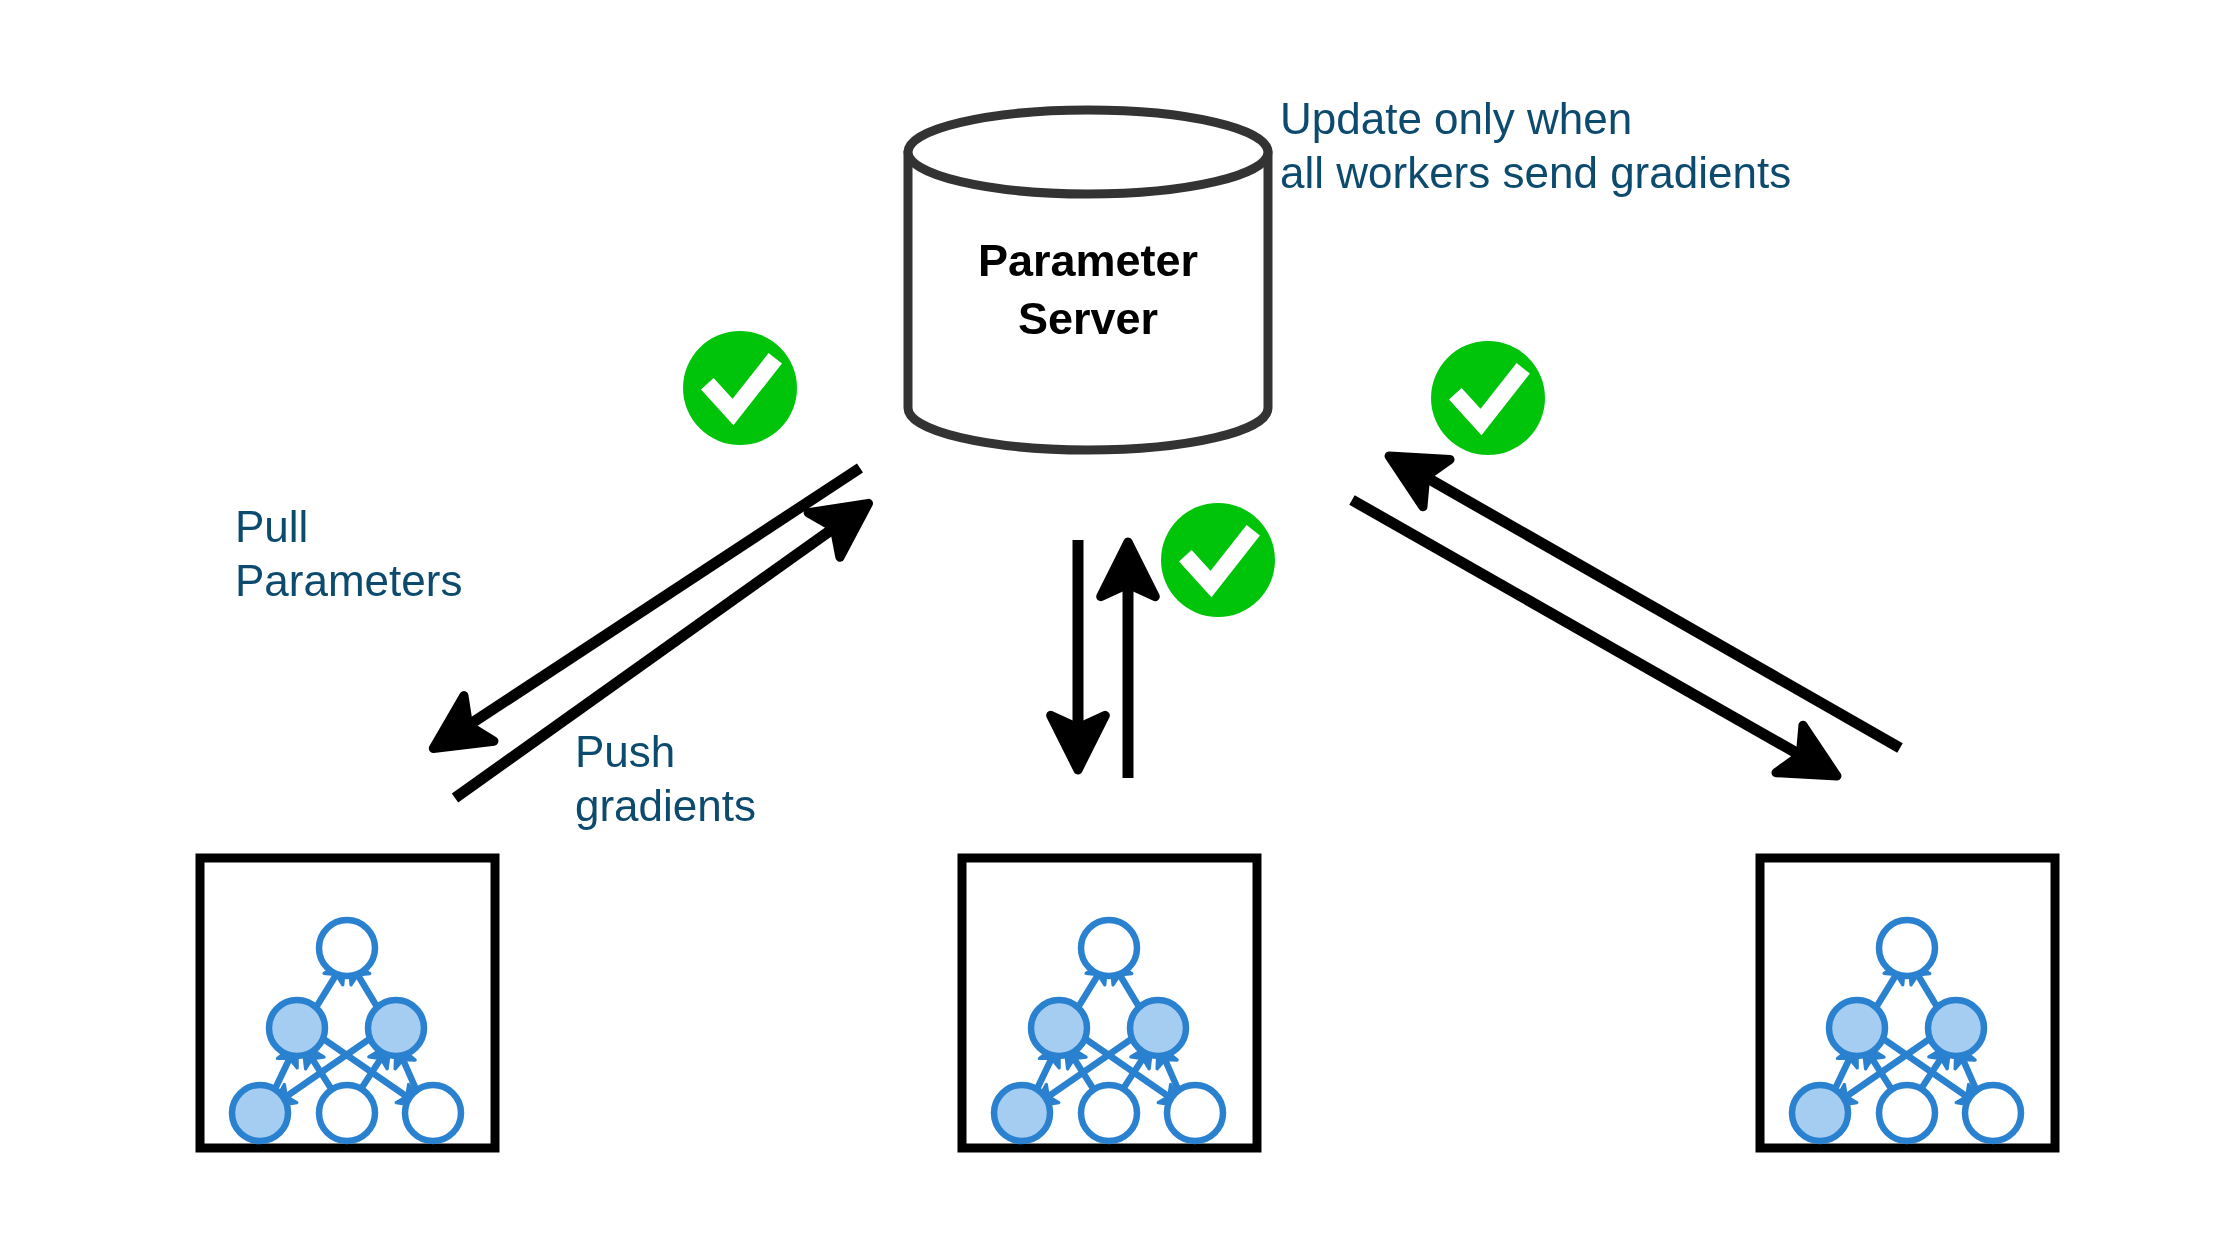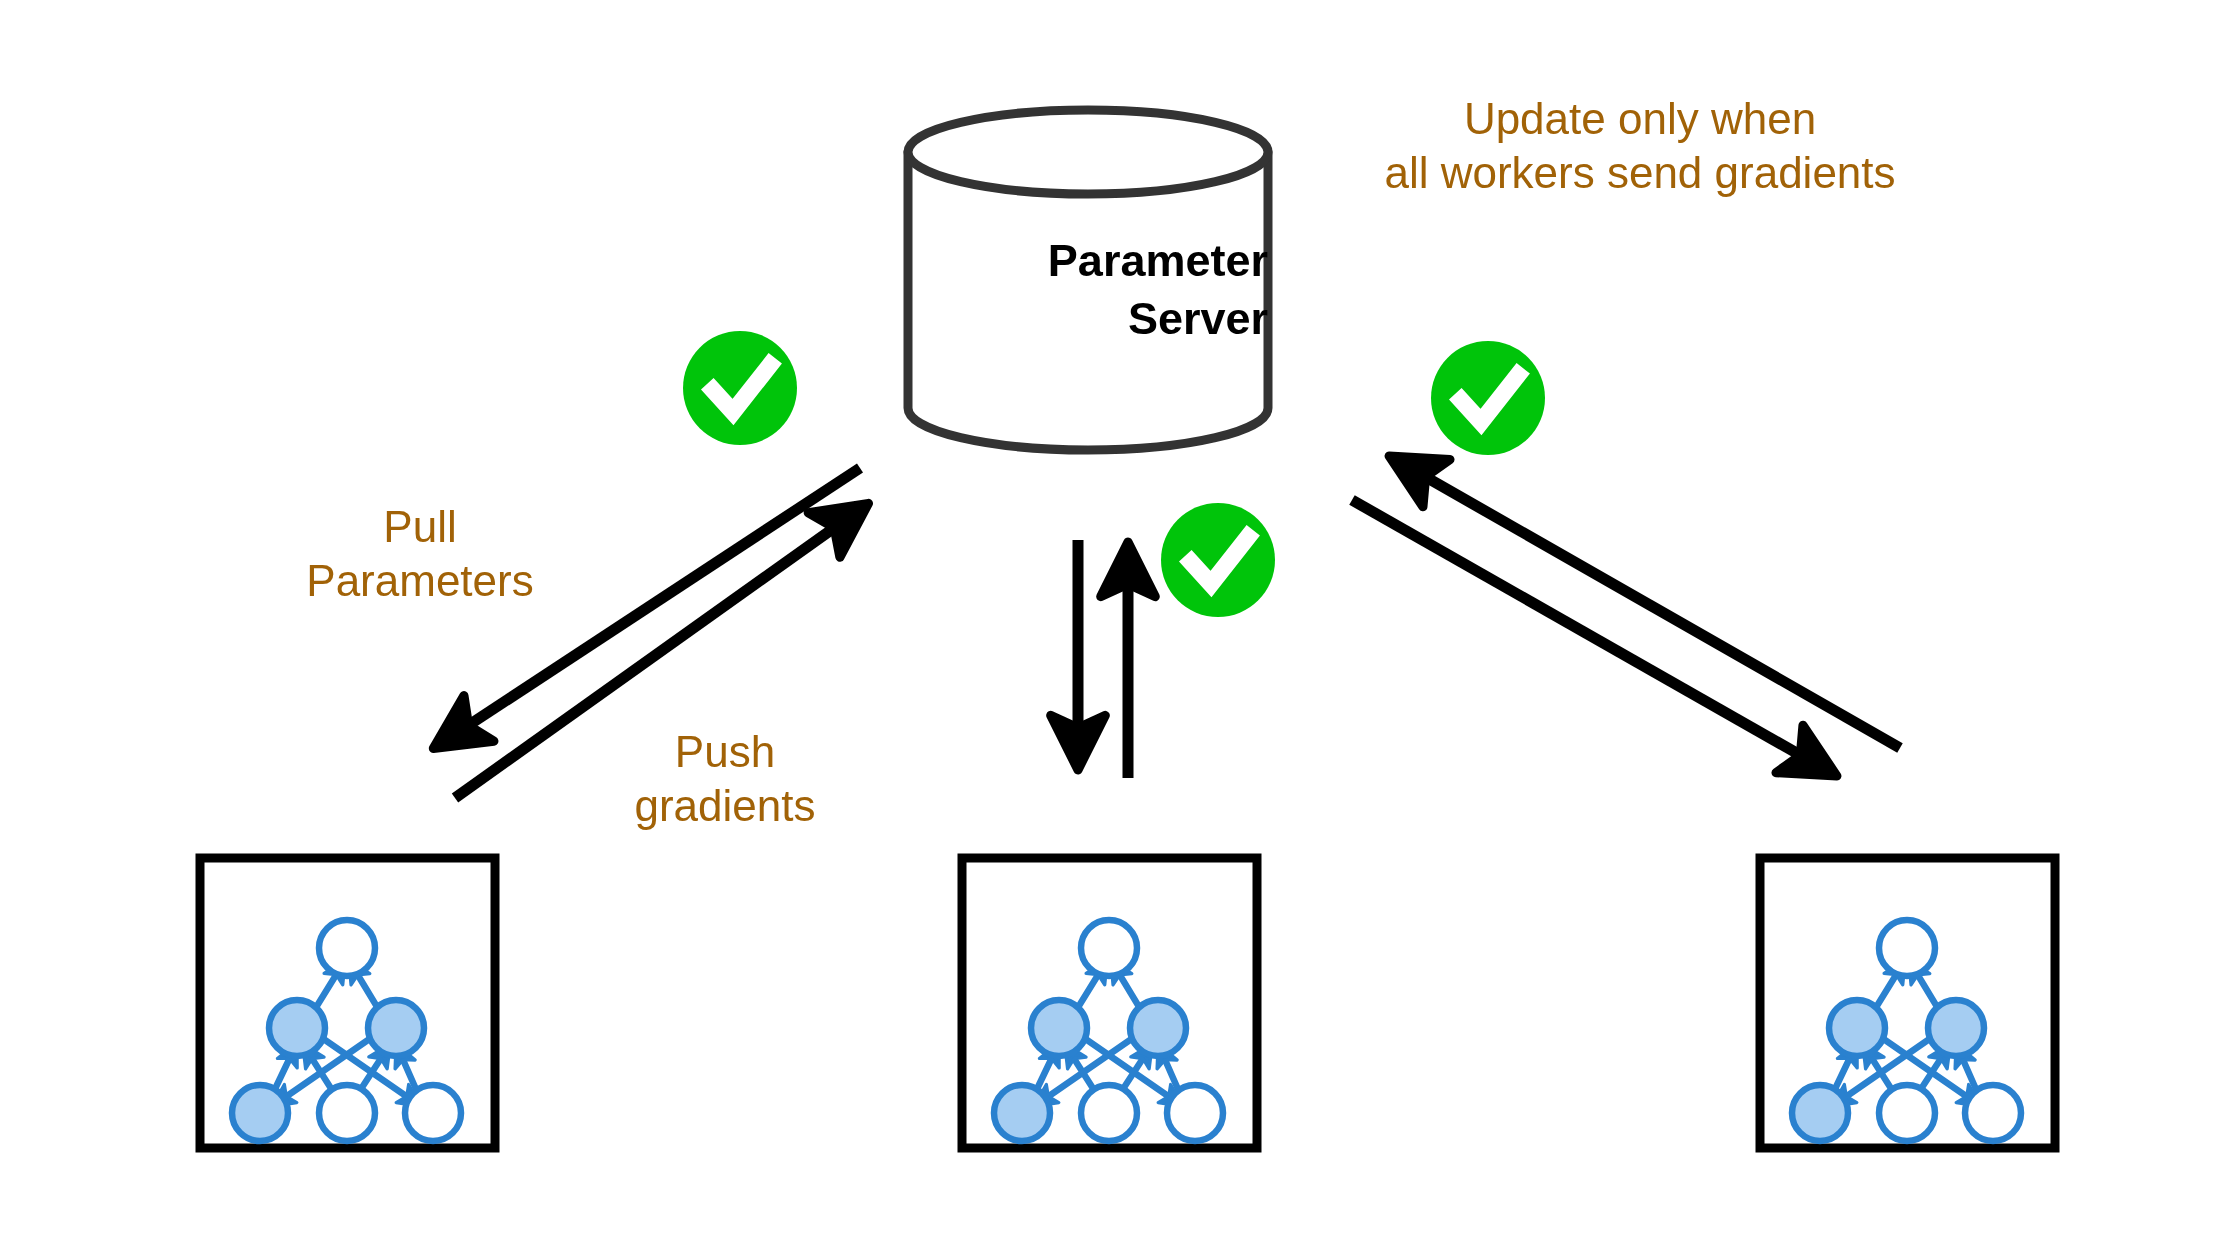--- a/index.html
+++ b/index.html
@@ -21,35 +21,34 @@
   #diagram-svg {
     position: absolute;
     left: 0;
     top: 0;
     width: 2240px;
     height: 1260px;
   }
   .label-text {
     position: absolute;
     font-family: "Liberation Sans", sans-serif;
-    color: #a16207;
-    text-align: center;
+    color: #0c4a6e;
     line-height: 1.22;
     white-space: pre-line;
     user-select: none;
   }
   #ps-title {
     position: absolute;
     left: 908px;
     top: 232px;
     width: 360px;
     font-size: 45px;
     font-weight: bold;
     color: #000000;
-    text-align: right;
+    text-align: center;
     line-height: 1.28;
     white-space: pre-line;
     font-family: "Liberation Sans", sans-serif;
     user-select: none;
   }
   #note-sync {
     left: 1280px;
     top: 92px;
     width: 720px;
     font-size: 44px;

